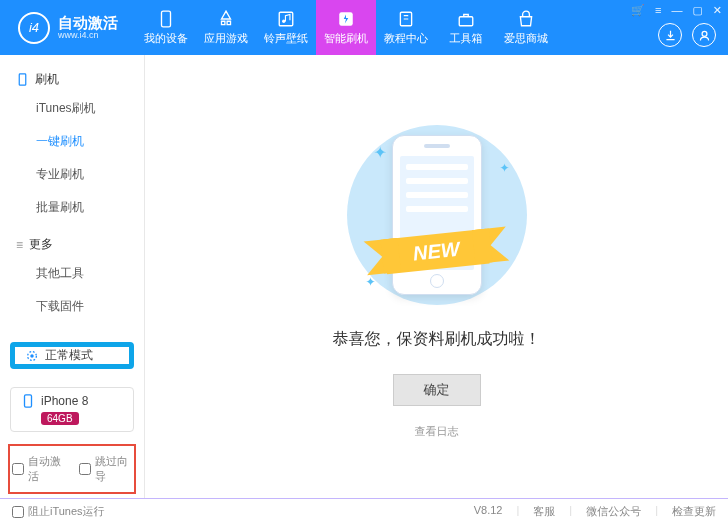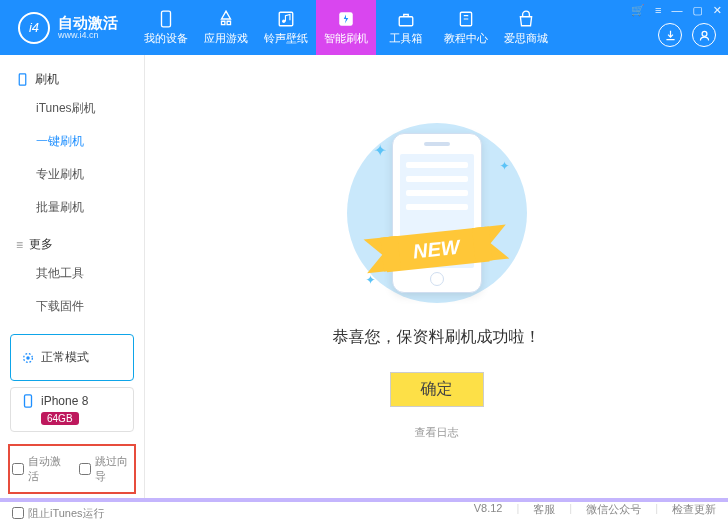--- a/index.html
+++ b/index.html
@@ -27,21 +27,21 @@
 
 .body { display: flex; height: 443px; }
 .sidebar { width: 145px; border-right: 1px solid #e8e8e8; display: flex; flex-direction: column; }
 .sb-content { flex: 1; padding: 12px 0; font-size: 12px; color: #444; overflow: hidden; }
 .sb-section { padding: 4px 16px; display: flex; align-items: center; gap: 6px; font-size: 12px; color: #333; }
 .sb-section svg { width: 13px; height: 13px; stroke: #1e8fff; fill: none; stroke-width: 1.5; }
 .sb-item { padding: 8px 16px 8px 36px; cursor: pointer; font-size: 12px; color: #555; }
 .sb-item.active { color: #1e8fff; }
 .sb-more-icon { color: #999; font-size: 12px; }
 
-.sb-device-mode { margin: 6px 10px; border: 1px solid #0ea5e9; border-radius: 4px; padding: 14px 10px; display: flex; align-items: center; gap: 6px; font-size: 12px; color: #444; }
+.sb-device-mode { margin: 18px 10px; border: 5px solid #0ea5e9; border-radius: 4px; padding: 0 10px; display: flex; align-items: center; gap: 6px; font-size: 12px; color: #444; }
 .sb-device-mode .dot { width: 14px; height: 14px; }
 .sb-device { margin: 0 10px 8px; border: 1px solid #e0e0e0; border-radius: 4px; padding: 6px 10px; font-size: 12px; color: #444; }
 .sb-device .top { display: flex; align-items: center; gap: 6px; }
 .sb-device .badge { display: inline-block; background: #be185d; color: #fff; font-size: 10px; padding: 1px 6px; border-radius: 3px; margin-top: 4px; margin-left: 20px; }
 
 .sb-checks { padding: 8px 2px; border: 2px solid #e74c3c; margin: 4px 8px; display: flex; gap: 14px; font-size: 11px; color: #888; }
 .sb-checks label { display: flex; align-items: center; gap: 4px; cursor: pointer; }
 .sb-checks input { width: 12px; height: 12px; }
 
 .main { flex: 1; position: relative; display: flex; flex-direction: column; align-items: center; justify-content: center; }
@@ -53,24 +53,24 @@
 .illus-phone .screen { position: absolute; top: 20px; left: 7px; right: 7px; bottom: 24px; background: #e9f4ff; border-radius: 2px; overflow: hidden; }
 .illus-phone .screen .row { height: 6px; background: #fff; margin: 8px 6px; border-radius: 2px; }
 .illus-banner { position: absolute; z-index: 3; background: #ffc738; color: #fff; font-weight: bold; font-size: 20px; font-style: italic; padding: 6px 28px; transform: rotate(-6deg); bottom: 46px; }
 .illus-banner::before, .illus-banner::after { content: ""; position: absolute; top: 0; width: 0; height: 0; border: 17px solid #ffc738; }
 .illus-banner::before { left: -20px; border-left-color: transparent; }
 .illus-banner::after { right: -20px; border-right-color: transparent; }
 .sparkle { position: absolute; color: #5cc3f7; font-size: 16px; z-index: 4; }
 .sp1 { top: 28px; left: 52px; } .sp2 { top: 46px; right: 42px; font-size: 12px; } .sp3 { bottom: 26px; left: 44px; font-size: 12px; }
 
 .success-text { font-size: 16px; color: #333; margin-top: 14px; }
-.ok-btn { margin-top: 24px; padding: 6px 30px; border: 1px solid #ccc; background: #fde047; font-size: 16px; color: #444; cursor: pointer; }
+.ok-btn { margin-top: 24px; padding: 6px 30px; border: 1px solid #ccc; background: #e5e5e5; font-size: 13px; color: #444; cursor: pointer; }
 .log-link { margin-top: 18px; font-size: 11px; color: #999; cursor: pointer; }
 
-.footer { height: 26px; border-top: 4px solid #c4b5fd; display: flex; padding: 0 12px; font-size: 11px; color: #888; justify-content: space-between; }
+.footer { height: 26px; border-top: 1px solid #c4b5fd; display: flex; align-items: center; padding: 0 12px; font-size: 11px; color: #888; justify-content: space-between; }
 .footer label { display: flex; align-items: center; gap: 4px; cursor: pointer; }
 .footer input { width: 12px; height: 12px; }
 .footer-right { display: flex; gap: 14px; }
 .footer-right span { cursor: pointer; }
 .footer-right .sep { color: #ddd; cursor: default; }
 </style>
 </head>
 <body>
 
 <div class="header">
@@ -113,34 +113,34 @@
           <svg viewBox="0 0 16 16">
             <rect x="2" y="2" width="12" height="12" rx="2" fill="#fff"></rect>
             <path d="M8 4l-2 4h2l-1 4 3-5H8z" fill="#1e8fff"></path>
           </svg>
         </div>
         <span>智能刷机</span>
       </div>
       <div class="nav-item">
         <div class="nav-icon">
           <svg viewBox="0 0 16 16">
+            <rect x="3" y="2" width="10" height="12" rx="1" fill="none" stroke="#fff" stroke-width="1.2"></rect>
+            <path d="M6 5h4M6 8h4" stroke="#fff"></path>
+          </svg>
+        </div>
+        <span>教程中心</span>
+      </div>
+      <div class="nav-item">
+        <div class="nav-icon">
+          <svg viewBox="0 0 16 16">
             <rect x="2" y="6" width="12" height="8" rx="1" fill="none" stroke="#fff" stroke-width="1.2"></rect>
             <path d="M6 6V4h4v2" fill="none" stroke="#fff" stroke-width="1.2"></path>
           </svg>
         </div>
         <span>工具箱</span>
-      </div>
-      <div class="nav-item">
-        <div class="nav-icon">
-          <svg viewBox="0 0 16 16">
-            <rect x="3" y="2" width="10" height="12" rx="1" fill="none" stroke="#fff" stroke-width="1.2"></rect>
-            <path d="M6 5h4M6 8h4" stroke="#fff"></path>
-          </svg>
-        </div>
-        <span>教程中心</span>
       </div>
       <div class="nav-item">
         <div class="nav-icon">
           <svg viewBox="0 0 16 16">
             <path d="M3 6h10l-1 8H4z M5 6V4a3 3 0 016 0v2" fill="none" stroke="#fff" stroke-width="1.2"></path>
           </svg>
         </div>
         <span>爱思商城</span>
       </div>
     </div>

